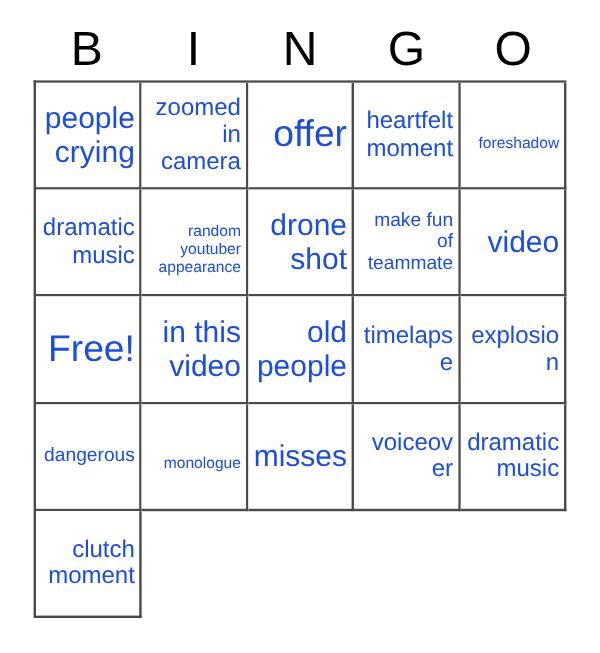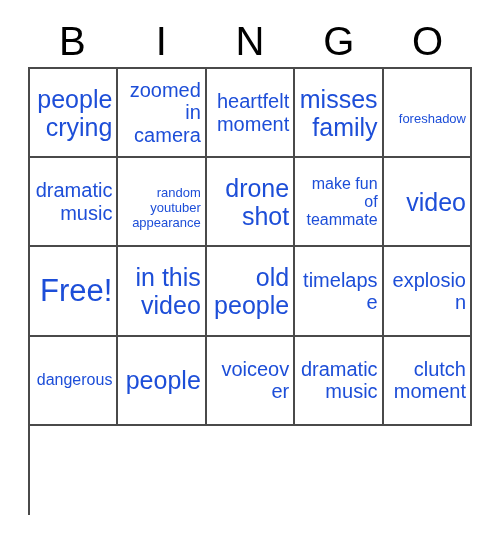--- a/index.html
+++ b/index.html
@@ -96,26 +96,26 @@
 
   <div class="grid">
 
     <div class="cell">
         <span class="cell-text sz-lg">people crying</span>
       </div>
     <div class="cell">
         <span class="cell-text sz-md">zoomed in camera</span>
       </div>
     <div class="cell">
+        <span class="cell-text sz-xl">offer</span>
+      </div>
+    <div class="cell">
         <span class="cell-text sz-md">heartfelt moment</span>
       </div>
 
-    <div class="cell">
-        <span class="cell-text sz-lg">misses family</span>
-      </div>
     <div class="cell">
         <span class="cell-text sz-xs">foreshadow</span>
       </div>
     <div class="cell">
         <span class="cell-text sz-md">dramatic music</span>
       </div>
     <div class="cell">
         <span class="cell-text sz-xs">random youtuber appearance</span>
       </div>
     <div class="cell">
@@ -140,23 +140,26 @@
 
     <div class="cell">
         <span class="cell-text sz-md">timelapse</span>
       </div>
     <div class="cell">
         <span class="cell-text sz-md">explosion</span>
       </div>
     <div class="cell">
         <span class="cell-text sz-sm">dangerous</span>
       </div>
+    <div class="cell">
+        <span class="cell-text sz-xs">monologue</span>
+      </div>
 
     <div class="cell">
-        <span class="cell-text sz-lg">people</span>
+        <span class="cell-text sz-lg">misses</span>
       </div>
     <div class="cell">
         <span class="cell-text sz-md">voiceover</span>
       </div>
     <div class="cell">
         <span class="cell-text sz-md">dramatic music</span>
       </div>
     <div class="cell">
         <span class="cell-text sz-md">clutch moment</span>
       </div>

